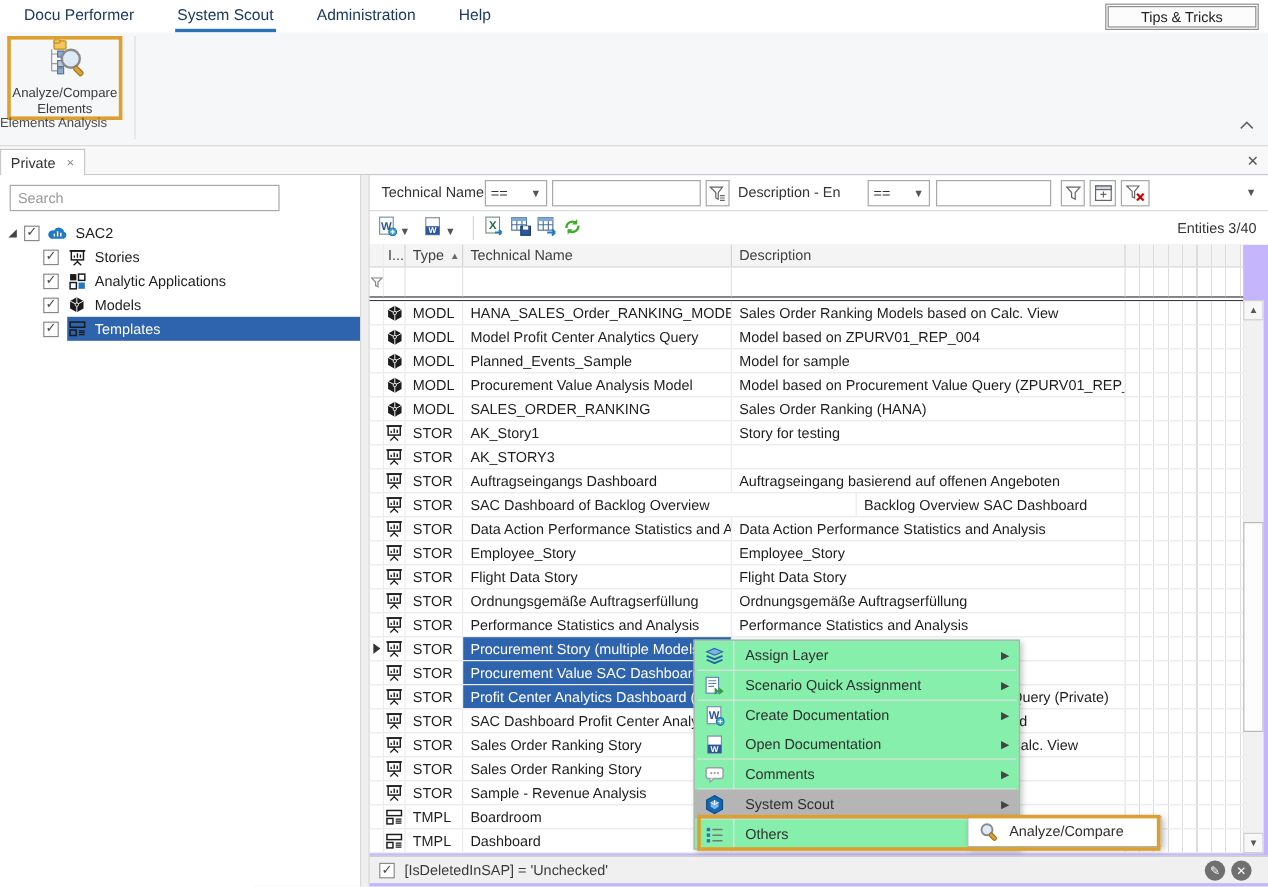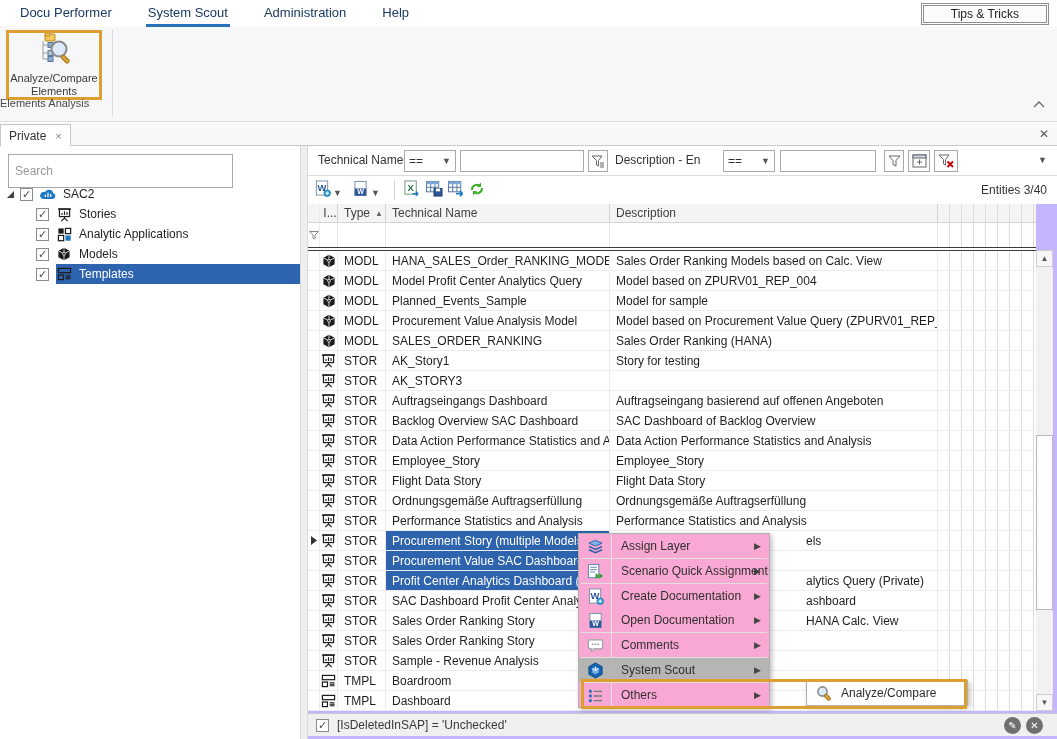--- a/index.html
+++ b/index.html
@@ -26,21 +26,21 @@
 
   
   .tabstrip{position:absolute;left:0;top:123px;width:1057px;height:23px;background:#f8f8f8;border-bottom:1px solid #c9c9c9;}
   .doc-tab{position:absolute;left:0;top:1px;height:23px;background:#fff;border:1px solid #c9c9c9;border-bottom:none;
            display:flex;align-items:center;padding:0 8px;gap:9px;color:#333;}
   .tab-x{color:#888;font-size:11px;}
   .strip-x{position:absolute;right:8px;top:4px;color:#555;font-size:12px;}
 
   
   .sidebar{position:absolute;left:0;top:146px;width:300px;height:593px;background:#fff;}
-  .search{position:absolute;left:8px;top:8px;width:225px;height:22px;border:1px solid #a9a9a9;padding:16px 6px;
+  .search{position:absolute;left:8px;top:8px;width:225px;height:22px;border:1px solid #a9a9a9;padding:4px 6px;
           font-family:"Liberation Sans",sans-serif;font-size:12px;color:#222;outline:none;}
   .search::placeholder{color:#999;}
   .tree{position:absolute;left:0;top:38px;width:300px;}
   .trow{position:relative;height:20px;display:flex;align-items:center;}
   .cb{width:13px;height:13px;border:1px solid #8a8a8a;background:#fff;display:flex;align-items:center;justify-content:center;
       font-size:11px;color:#4a4a4a;line-height:11px;flex:none;}
   .trow .lbl{margin-left:6px;white-space:nowrap;}
   .tree-sel{position:absolute;left:56px;top:0;right:0;bottom:0;background:#2e63ad;}
   .trow .icn{width:18px;height:16px;margin-left:6px;display:flex;align-items:center;justify-content:center;flex:none;position:relative;}
   .trow.selected .lbl{color:#fff;position:relative;}
@@ -94,21 +94,21 @@
   .vsb .thumb{position:absolute;left:0;top:185px;width:17px;height:175px;background:#fdfdfd;border:1px solid #b9b9b9;}
 
   
   .statusbar{position:absolute;left:0;top:567px;width:749px;height:23px;background:#f0f0f0;border-top:1px solid #c9c9c9;
              display:flex;align-items:center;padding-left:8px;gap:8px;color:#3a3a3a;}
   .sb-icons{position:absolute;right:14px;top:3px;display:flex;gap:5px;}
   .circ{width:17px;height:17px;border-radius:50%;background:#707070;color:#fff;display:flex;align-items:center;
         justify-content:center;font-size:10px;}
 
   
-  .ctx{position:absolute;left:578px;top:533px;width:192px;background:#f9a8d4;border:1px solid #b0b0b0;
+  .ctx{position:absolute;left:578px;top:533px;width:272px;background:#86efac;border:1px solid #b0b0b0;
        box-shadow:2px 2px 5px rgba(0,0,0,.25);z-index:50;}
   .ctx-icol{position:absolute;left:32px;top:0;bottom:0;width:1px;background:#e3e3e3;}
   .mi{position:relative;height:24px;display:flex;align-items:center;color:#2f2f2f;}
   .mi .micn{width:32px;display:flex;align-items:center;justify-content:center;flex:none;}
   .mi .mlbl{margin-left:10px;white-space:nowrap;}
   .mi .marr{position:absolute;right:8px;font-size:9px;color:#444;}
   .mi.hl{background:#b5b5b5;}
   .msep{height:1px;background:#e0e0e0;margin:0 2px;}
   .submenu{position:absolute;left:806px;top:680px;width:162px;height:26px;background:#fff;border:1px solid #b0b0b0;
            box-shadow:2px 2px 5px rgba(0,0,0,.25);z-index:52;display:flex;align-items:center;color:#2f2f2f;}
@@ -482,22 +482,22 @@
             <div class="c gut"></div>
             <div class="c ico">
               <svg width="15" height="15" viewBox="0 0 16 16" fill="none" stroke="#1a1a1a">
                 <path d="M1 2.2h14" stroke-width="1.4"></path>
                 <rect x="2.6" y="2.2" width="10.8" height="8" stroke-width="1.3"></rect>
                 <path d="M5.3 8.4V6.4M8 8.4V4.4M10.7 8.4V5.4" stroke-width="1.2"></path>
                 <path d="M8 10.2v1.6M4.6 15l3.4-3.2L11.4 15" stroke-width="1.2"></path>
               </svg>
             </div>
             <div class="c typ">STOR</div>
+            <div class="c des">SAC Dashboard of Backlog Overview</div>
             <div class="c nam">Backlog Overview SAC Dashboard</div>
-            <div class="c des">SAC Dashboard of Backlog Overview</div>
             <div class="c extra"></div>
           </div>
           <div class="g-row">
             <div class="c gut"></div>
             <div class="c ico">
               <svg width="15" height="15" viewBox="0 0 16 16" fill="none" stroke="#1a1a1a">
                 <path d="M1 2.2h14" stroke-width="1.4"></path>
                 <rect x="2.6" y="2.2" width="10.8" height="8" stroke-width="1.3"></rect>
                 <path d="M5.3 8.4V6.4M8 8.4V4.4M10.7 8.4V5.4" stroke-width="1.2"></path>
                 <path d="M8 10.2v1.6M4.6 15l3.4-3.2L11.4 15" stroke-width="1.2"></path>

